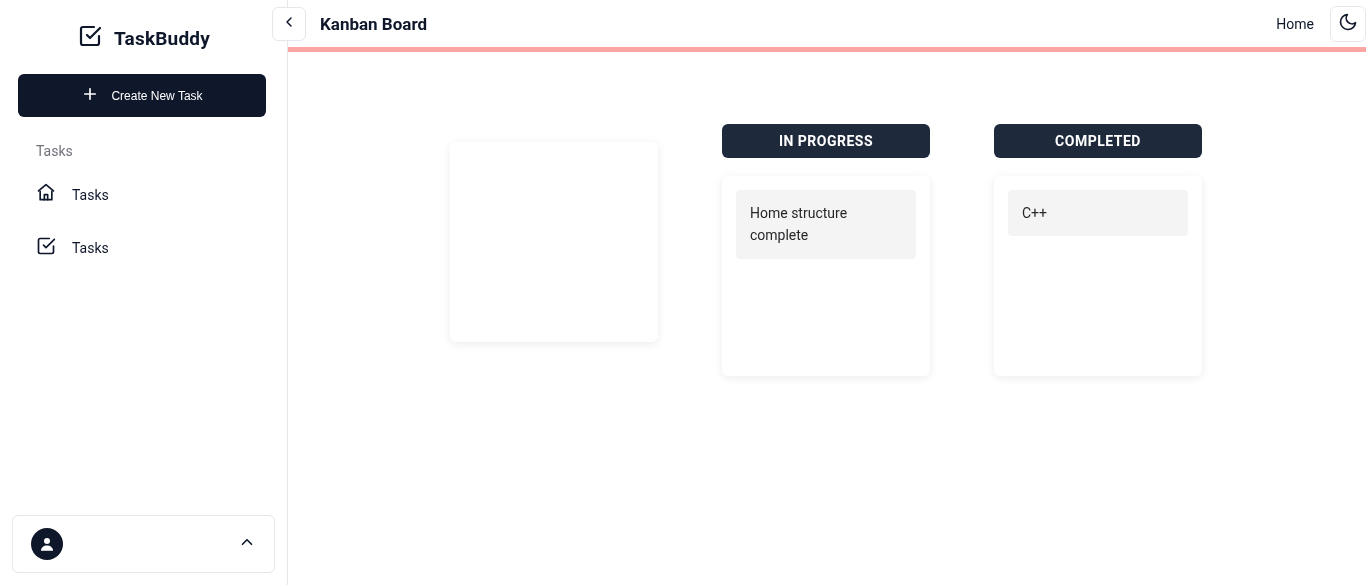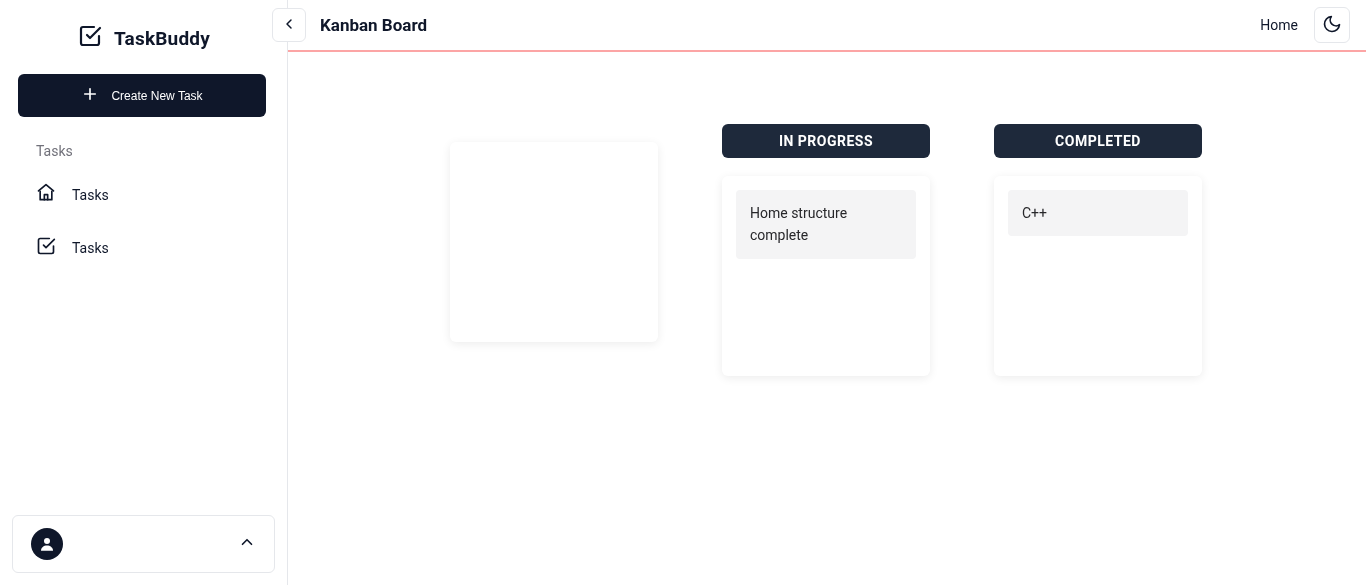--- a/index.html
+++ b/index.html
@@ -129,24 +129,24 @@
     
     
     .main {
       flex: 1;
       display: flex;
       flex-direction: column;
     }
     
     .topbar {
       height: 52px;
-      border-bottom: 2px solid #fca5a5;
-      display: flex;
-      align-items: center;
-      padding: 0 16px 0 0;
+      border-bottom: 5px solid #fca5a5;
+      display: flex;
+      align-items: center;
+      padding: 0 0 0 0;
       position: relative;
     }
     
     .back-btn {
       width: 34px;
       height: 34px;
       border: 1px solid #e5e7eb;
       border-radius: 6px;
       background: #fff;
       display: flex;

